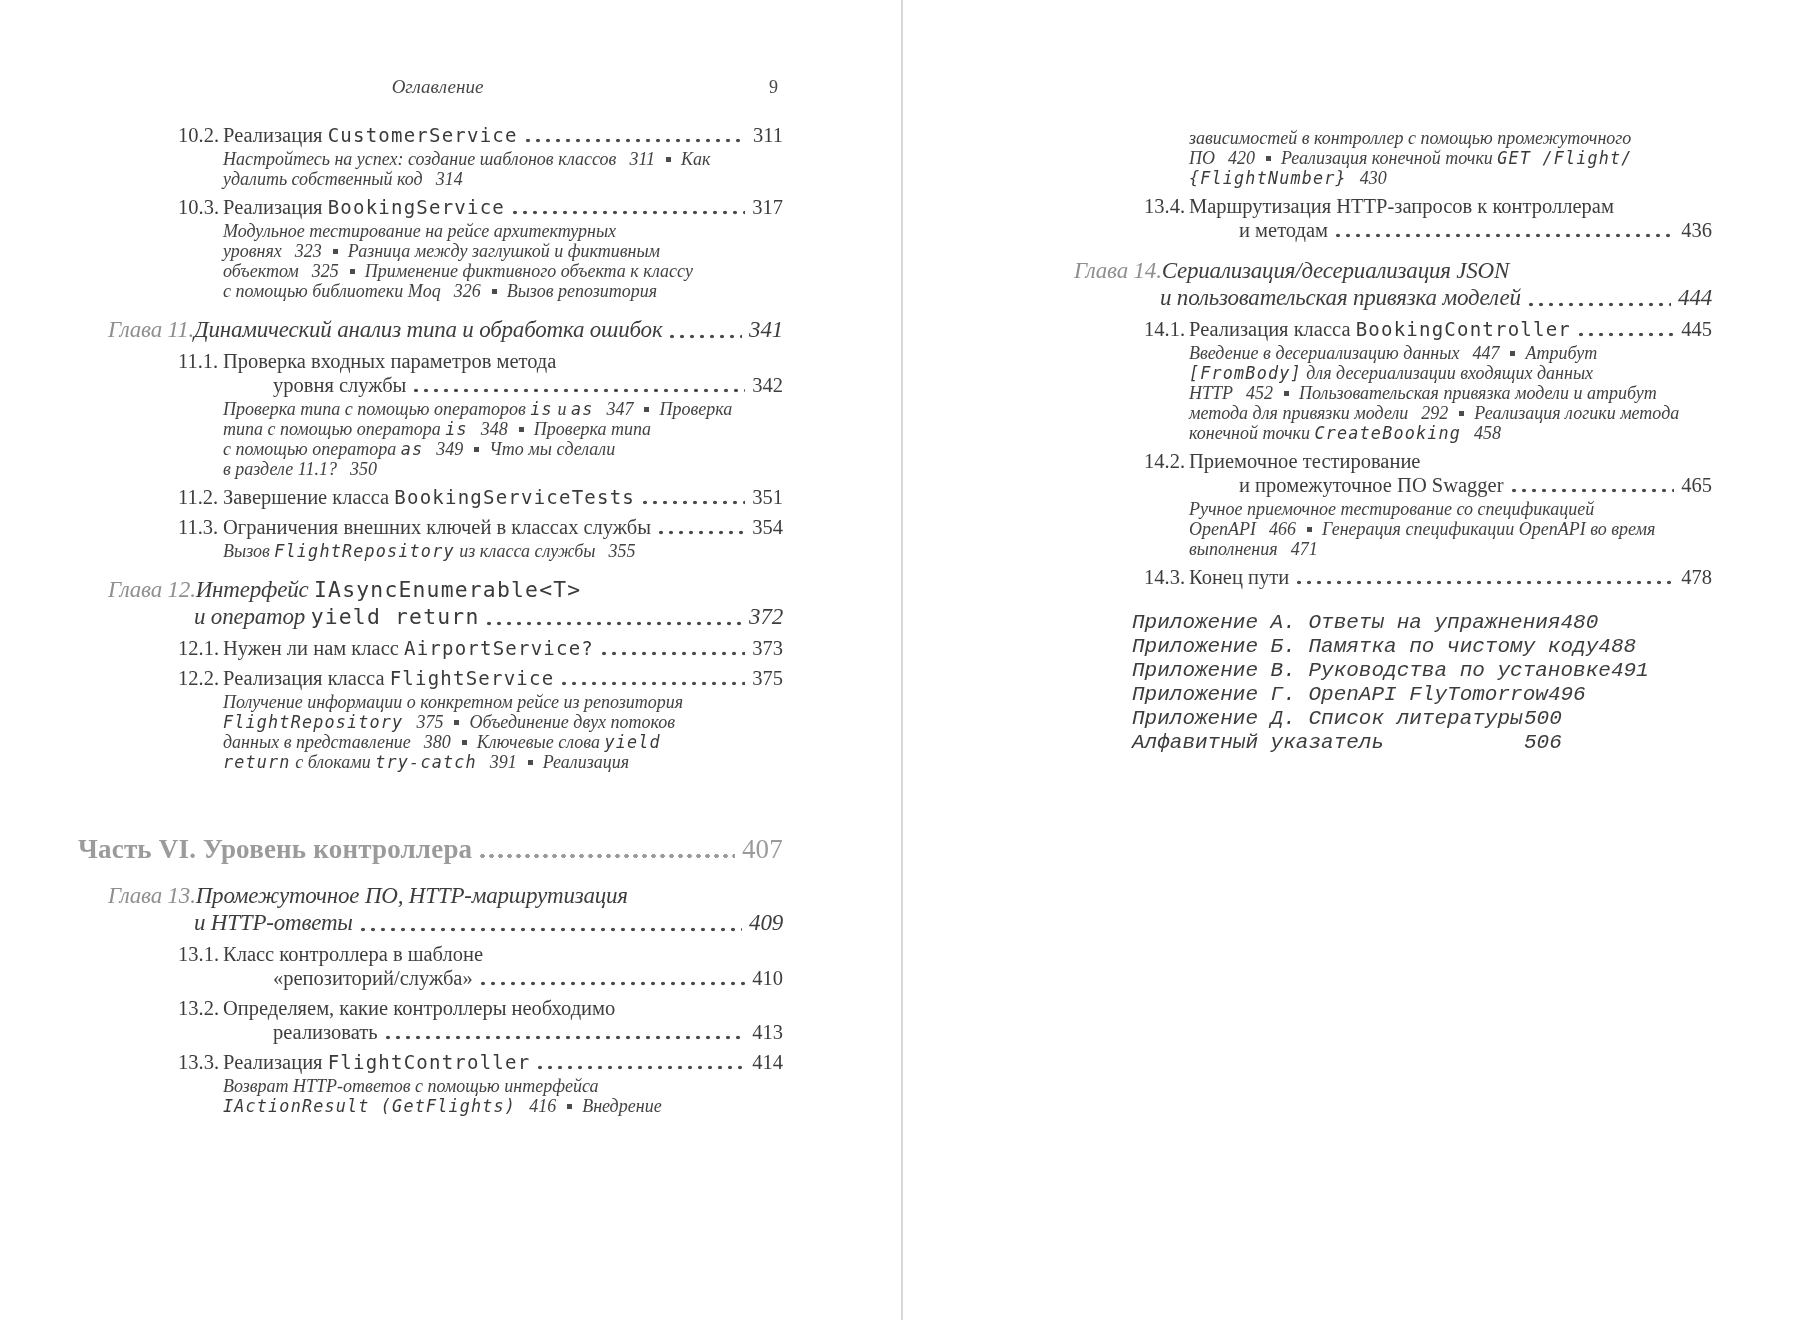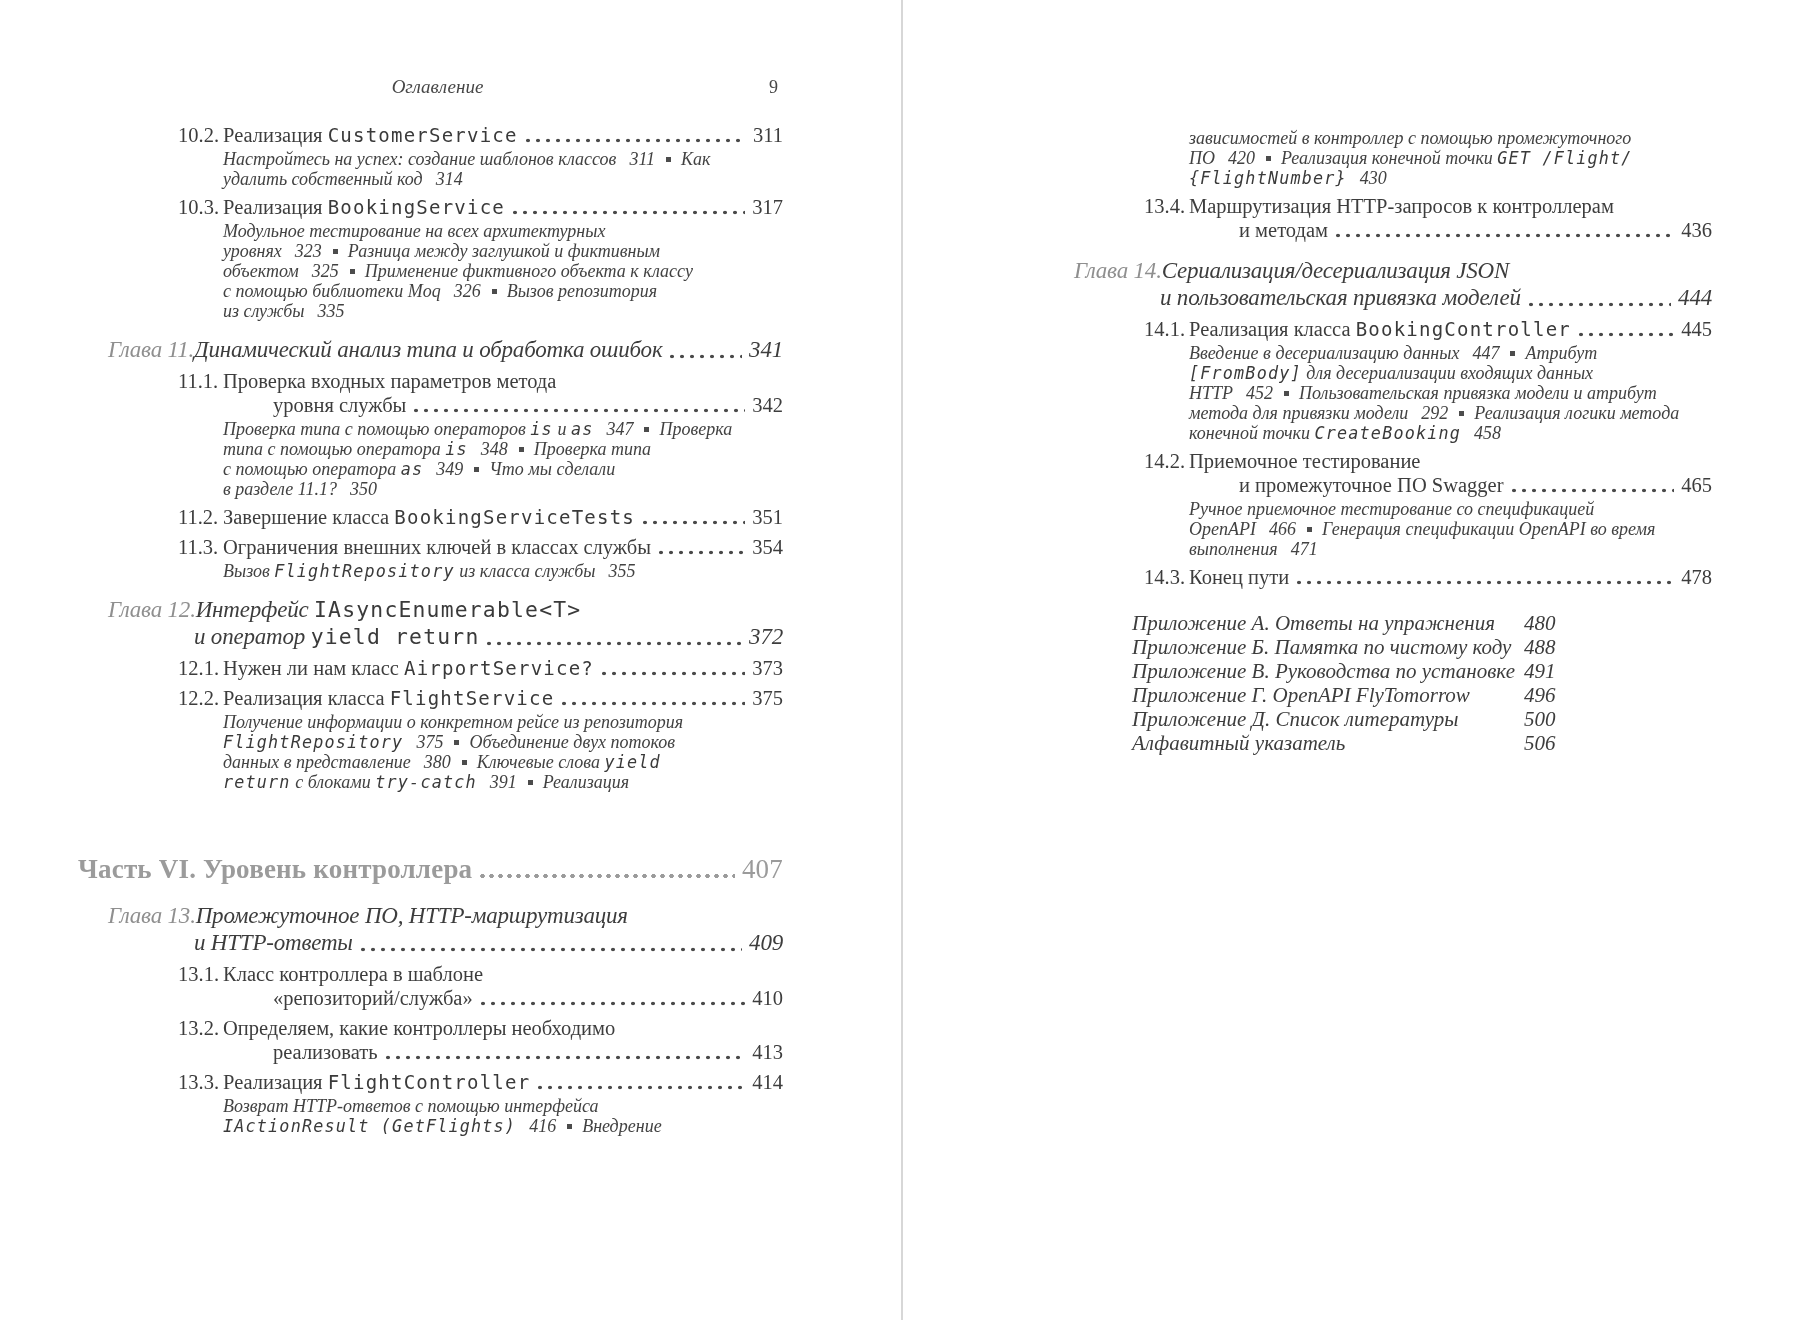--- a/index.html
+++ b/index.html
@@ -17,21 +17,21 @@
   .content{position:absolute;}
   #left-content{left:78px;top:123px;width:705px;}
   #right-content{left:1044px;top:128px;width:668px;}
 
   .blk{margin-top:6px;}
   .content > .blk:first-child{margin-top:0;}
   .blk-sub{margin-top:2px;margin-left:145px;}
   .blk-sec{margin-left:100px;}
   .blk-ch{margin-top:15px;margin-bottom:5px;margin-left:30px;}
   .blk-part{margin-top:62px;margin-bottom:18px;}
-  .blk-app{margin-top:22px;margin-left:88px;}
+  .blk-app{margin-top:22px;margin-left:88px;font-family:Liberation Mono, monospace;}
 
   .line{display:flex;align-items:baseline;}
   .ltext{white-space:nowrap;}
 
   .sec-line{font-size:20.5px;line-height:24px;}
   .secnum{flex:0 0 45px;white-space:nowrap;}
   .blk-sec .cont{padding-left:95px;}
 
   .ch-line{font-size:23px;line-height:27px;font-style:italic;letter-spacing:-0.2px;}
   .ch-prefix{flex:0 0 86px;color:#8f8f8f;white-space:nowrap;}
@@ -86,25 +86,24 @@
     </div>
     <div class="blk blk-sec">
       <div class="line sec-line">
         <span class="secnum">10.3.</span>
         <span class="ltext"><span class="sg-t">Реализация </span><span class="sg-c">BookingService</span></span>
         <span class="leader"></span>
         <span class="pgref">317</span>
       </div>
     </div>
     <div class="blk blk-sub">
-      <div class="sub-line"><span class="sg-i">Модульное тестирование на всех архитектурных</span></div>
+      <div class="sub-line"><span class="sg-i">Модульное тестирование на рейсе архитектурных</span></div>
       <div class="sub-line"><span class="sg-i">уровнях</span><span class="sg-n">323</span><span class="sg-sq"></span><span class="sg-i">Разница между заглушкой и фиктивным</span></div>
       <div class="sub-line"><span class="sg-i">объектом</span><span class="sg-n">325</span><span class="sg-sq"></span><span class="sg-i">Применение фиктивного объекта к классу</span></div>
       <div class="sub-line"><span class="sg-i">с помощью библиотеки Moq</span><span class="sg-n">326</span><span class="sg-sq"></span><span class="sg-i">Вызов репозитория</span></div>
-      <div class="sub-line"><span class="sg-i">из службы</span><span class="sg-n">335</span></div>
     </div>
     <div class="blk blk-ch">
       <div class="line ch-line">
         <span class="ch-prefix">Глава 11.</span>
         <span class="ltext"><span class="sg-t">Динамический анализ типа и обработка ошибок</span></span>
         <span class="leader"></span>
         <span class="pgref">341</span>
       </div>
     </div>
     <div class="blk blk-sec">

